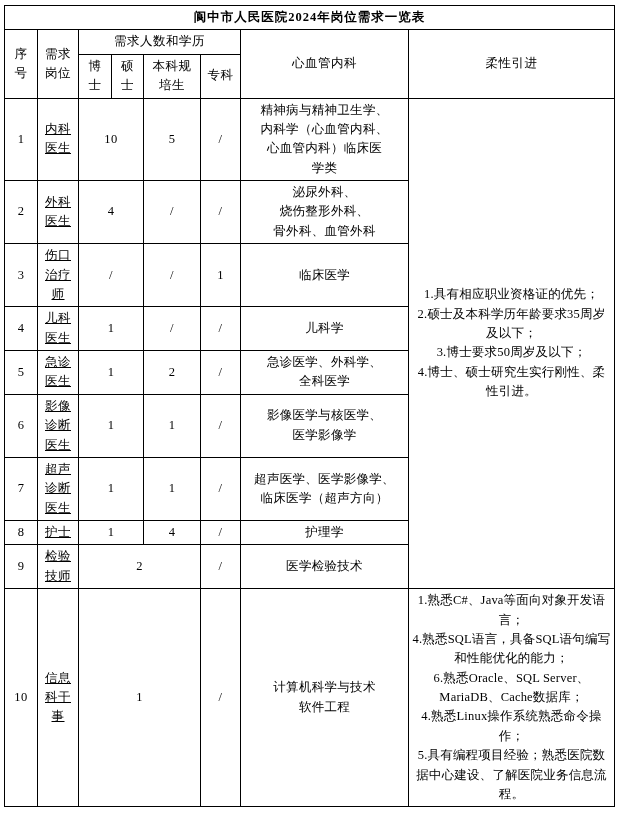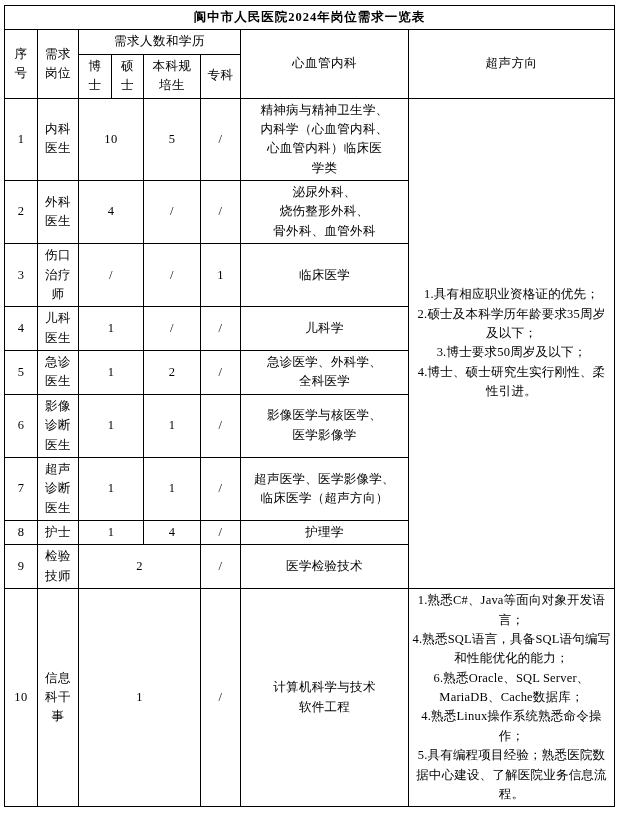--- a/index.html
+++ b/index.html
@@ -61,20 +61,21 @@
   .col-bach  { width: 57px; }
   .col-coll  { width: 40px; }
   .col-major { width: 168px; }
   .col-cond  { width: 206px; }
 
   td.num { font-size: 12.5px; letter-spacing: 0.5px; }
   td.post {
     font-size: 12.5px;
     line-height: 1.5;
     letter-spacing: 0.5px;
+    text-decoration: underline;
   }
   td.major {
     text-align: left;
     padding-left: 8px;
     padding-right: 5px;
     font-size: 12.5px;
     line-height: 1.6;
     letter-spacing: 0.3px;
   }
   td.cond {
@@ -118,21 +119,21 @@
         <td class="hdr hdr-vert" rowspan="2">
           <span class="brk">序</span>
           <span class="brk">号</span>
         </td>
         <td class="hdr hdr-vert" rowspan="2">
           <span class="brk">需求</span>
           <span class="brk">岗位</span>
         </td>
         <td class="hdr" colspan="4">需求人数和学历</td>
         <td class="hdr" rowspan="2">心血管内科</td>
-        <td class="hdr" rowspan="2">超声方向</td>
+        <td class="hdr" rowspan="2">柔性引进</td>
       </tr>
 
       <tr>
         <td class="hdr hdr-vert">
           <span class="brk">博</span>
           <span class="brk">士</span>
         </td>
         <td class="hdr hdr-vert">
           <span class="brk">硕</span>
           <span class="brk">士</span>

